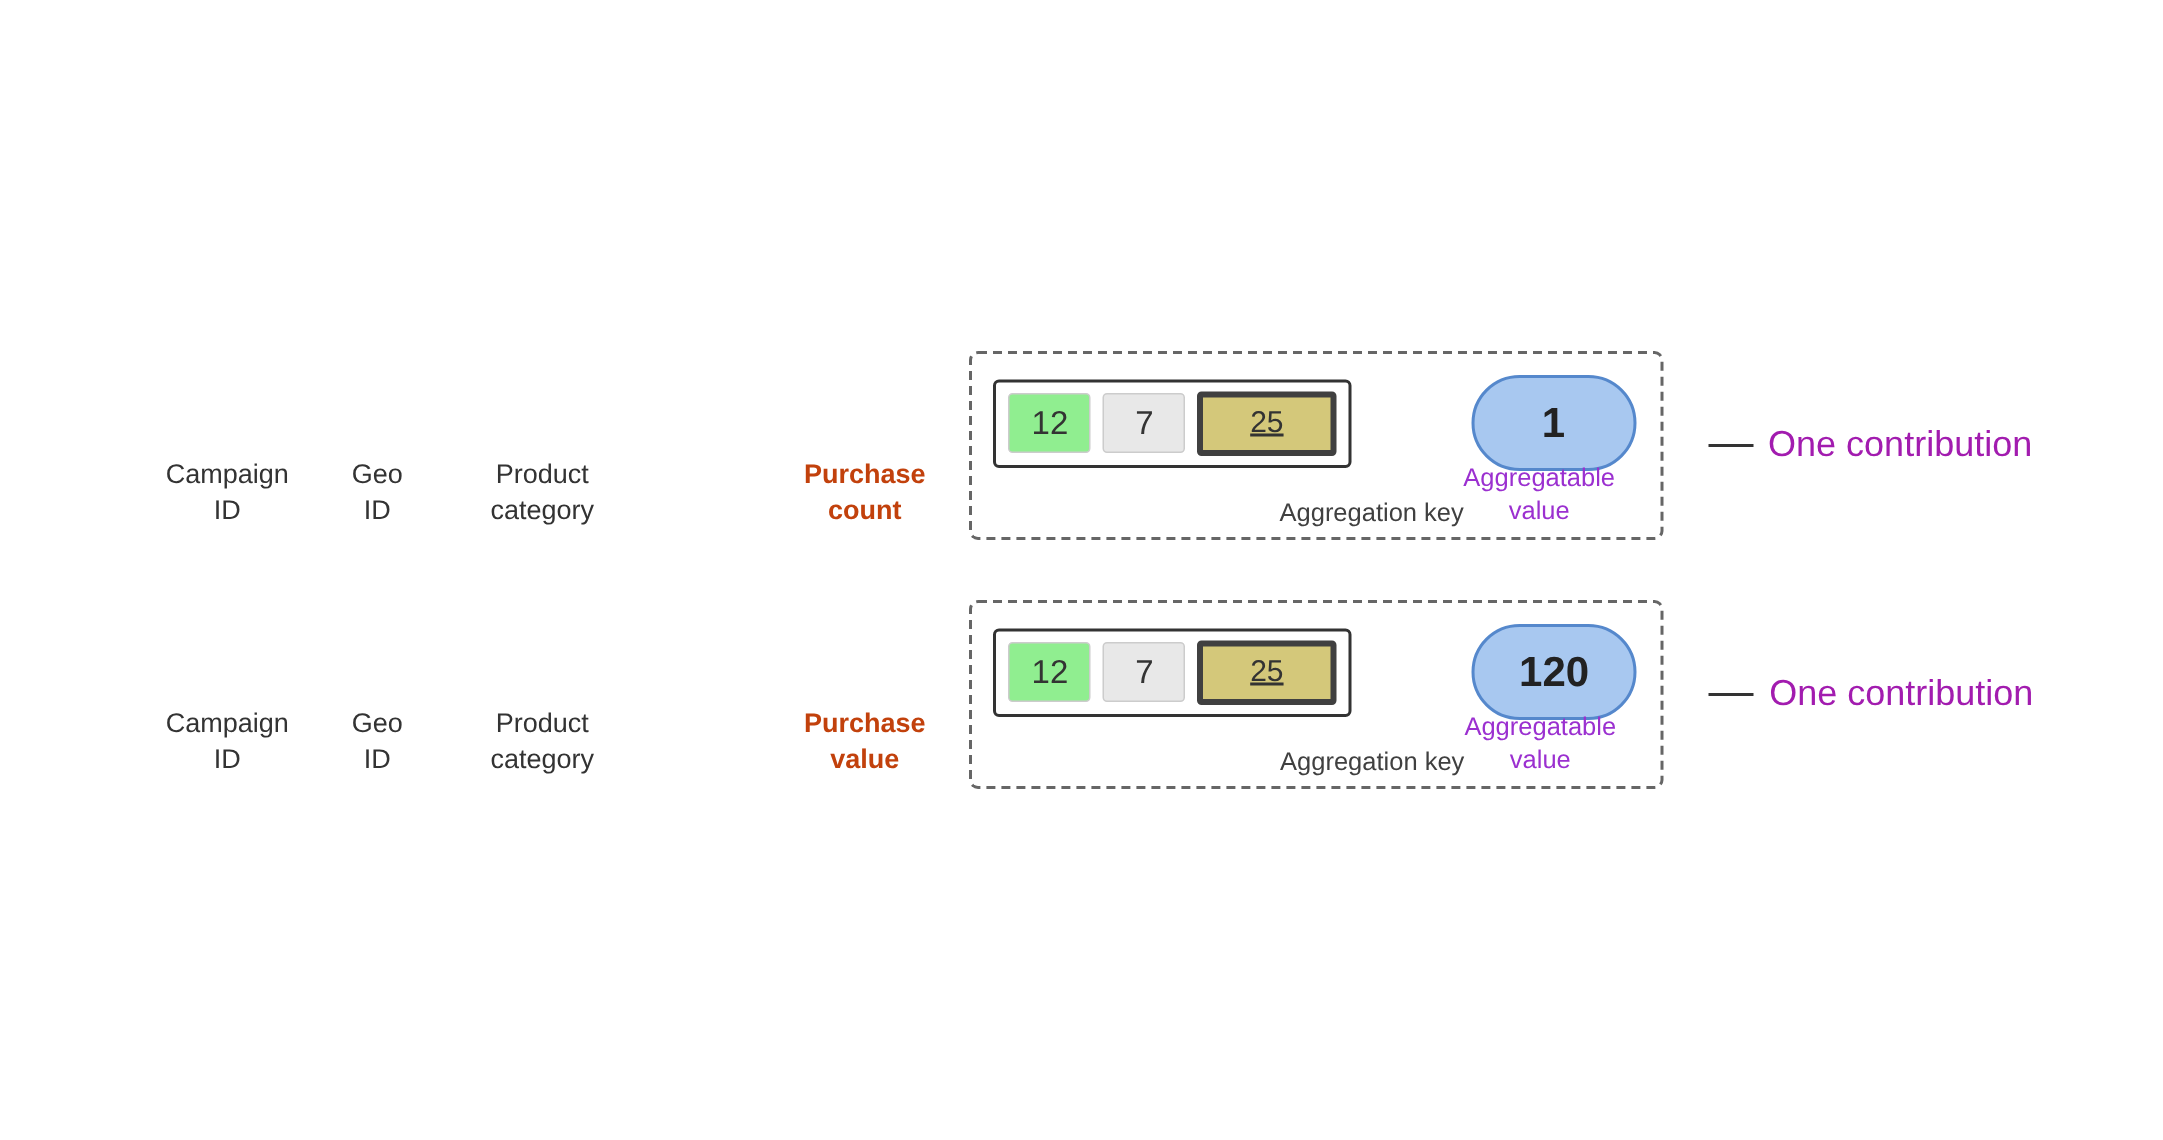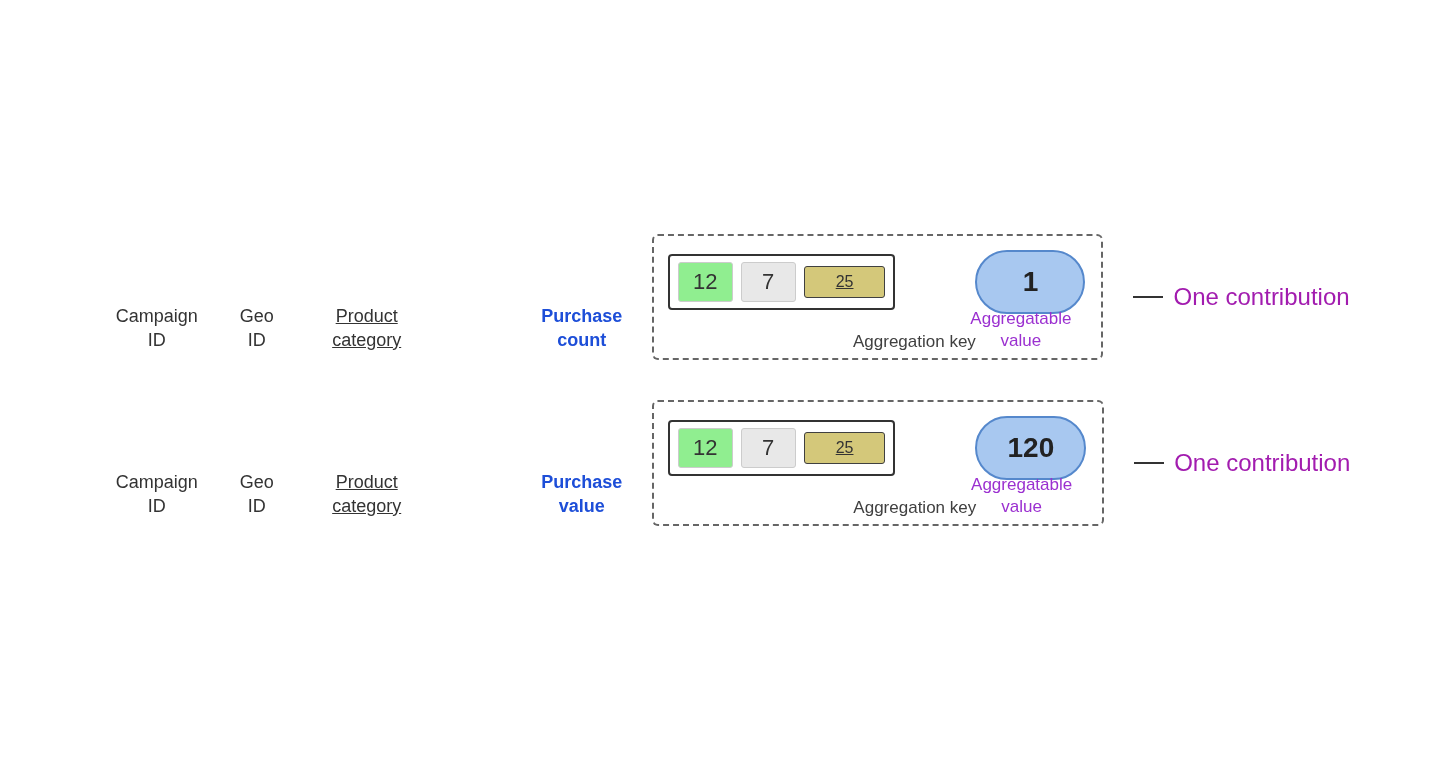--- a/index.html
+++ b/index.html
@@ -48,28 +48,27 @@
 
     .header-geo {
       width: 90px;
     }
 
     .header-product {
       width: 130px;
     }
 
     .header-product span {
-      text-decoration: underline;
     }
 
     .header-purchase {
       margin-left: 80px;
       font-size: 18px;
       font-weight: bold;
-      color: #1d4ed8;
+      color: #c2410c;
       line-height: 1.3;
       text-align: center;
       width: 140px;
     }
 
     
     .key-box {
       border: 2px solid #333;
       border-radius: 4px;
       display: flex;
@@ -97,23 +96,23 @@
       padding: 6px 14px;
       font-size: 22px;
       color: #333;
       border-radius: 3px;
       min-width: 55px;
       text-align: center;
     }
 
     .cell-yellow {
       background: #d4c87a;
-      border: 1px solid #404040;
+      border: 4px solid #404040;
       padding: 6px 31px;
-      font-size: 16px;
+      font-size: 20px;
       color: #333;
       border-radius: 3px;
       min-width: 55px;
       text-align: center;
       text-decoration: underline;
     }
 
     .aggregation-key-label {
       position: absolute;
       bottom: 6px;

